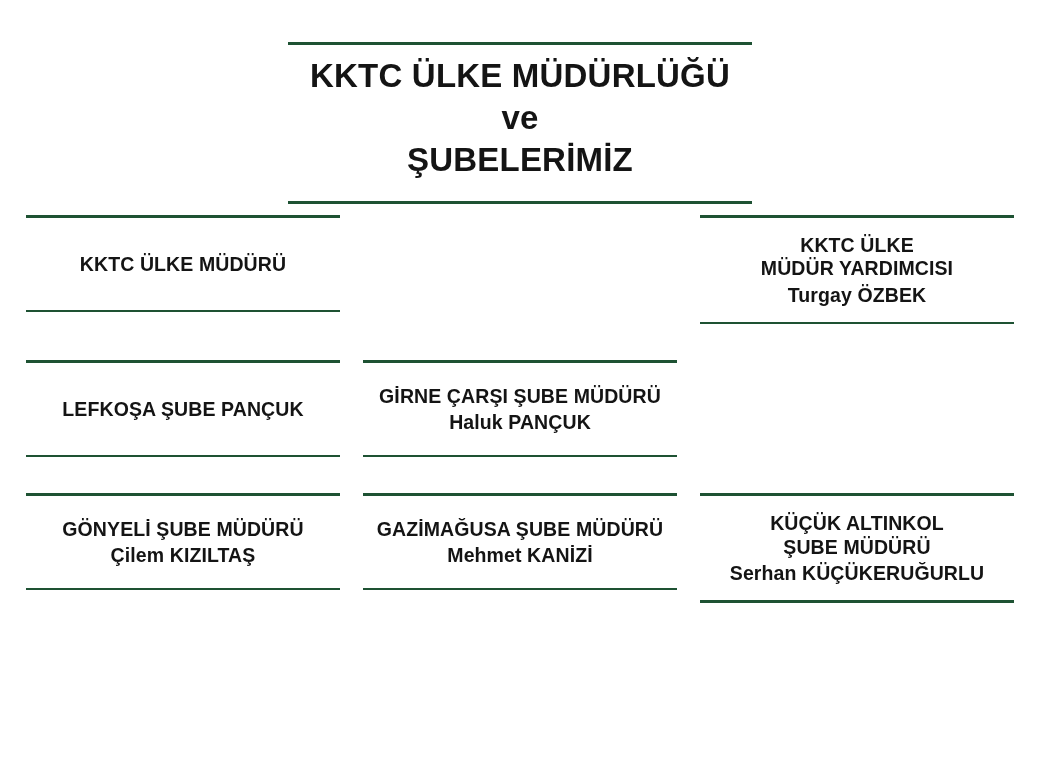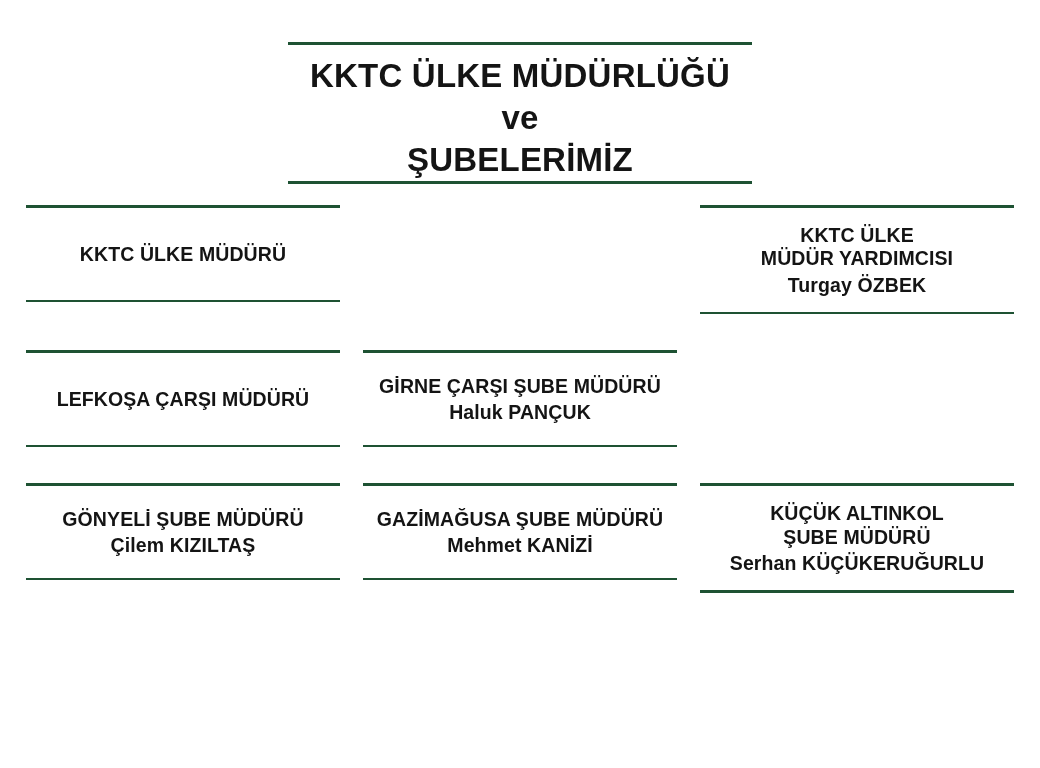--- a/index.html
+++ b/index.html
@@ -33,29 +33,29 @@
   .title-rule {
     height: 3px;
     background: #1e5233;
     width: 100%;
   }
   .title-text {
     font-size: 33px;
     font-weight: bold;
     line-height: 1.27;
     letter-spacing: 0.2px;
-    padding: 10px 0 0 0;
+    padding: 10px 0 20px 0;
     color: #141414;
   }
 
   
   .grid {
     position: absolute;
     left: 26px;
-    top: 205px;
+    top: 215px;
     width: 988px;
   }
   .row {
     display: flex;
     width: 100%;
     margin-bottom: 36px;
   }
   .cell {
     width: 314px;
     margin-right: 23px;
@@ -149,21 +149,21 @@
           <div class="card-rule"></div>
         </div>
       </div>
     </div>
 
     <div class="row">
       <div class="cell">
         <div class="card">
           <div class="card-rule"></div>
           <div class="card-body">
-            <div class="card-title">LEFKOŞA ÇARŞI MÜDÜRÜ</div>
+            <div class="card-title">LEFKOŞA ŞUBE PANÇUK</div>
           </div>
           <div class="card-rule"></div>
         </div>
       </div>
       <div class="cell">
         <div class="card">
           <div class="card-rule"></div>
           <div class="card-body">
             <div class="card-title">GİRNE ÇARŞI ŞUBE MÜDÜRÜ</div>
             <div class="card-person">Haluk PANÇUK</div>

